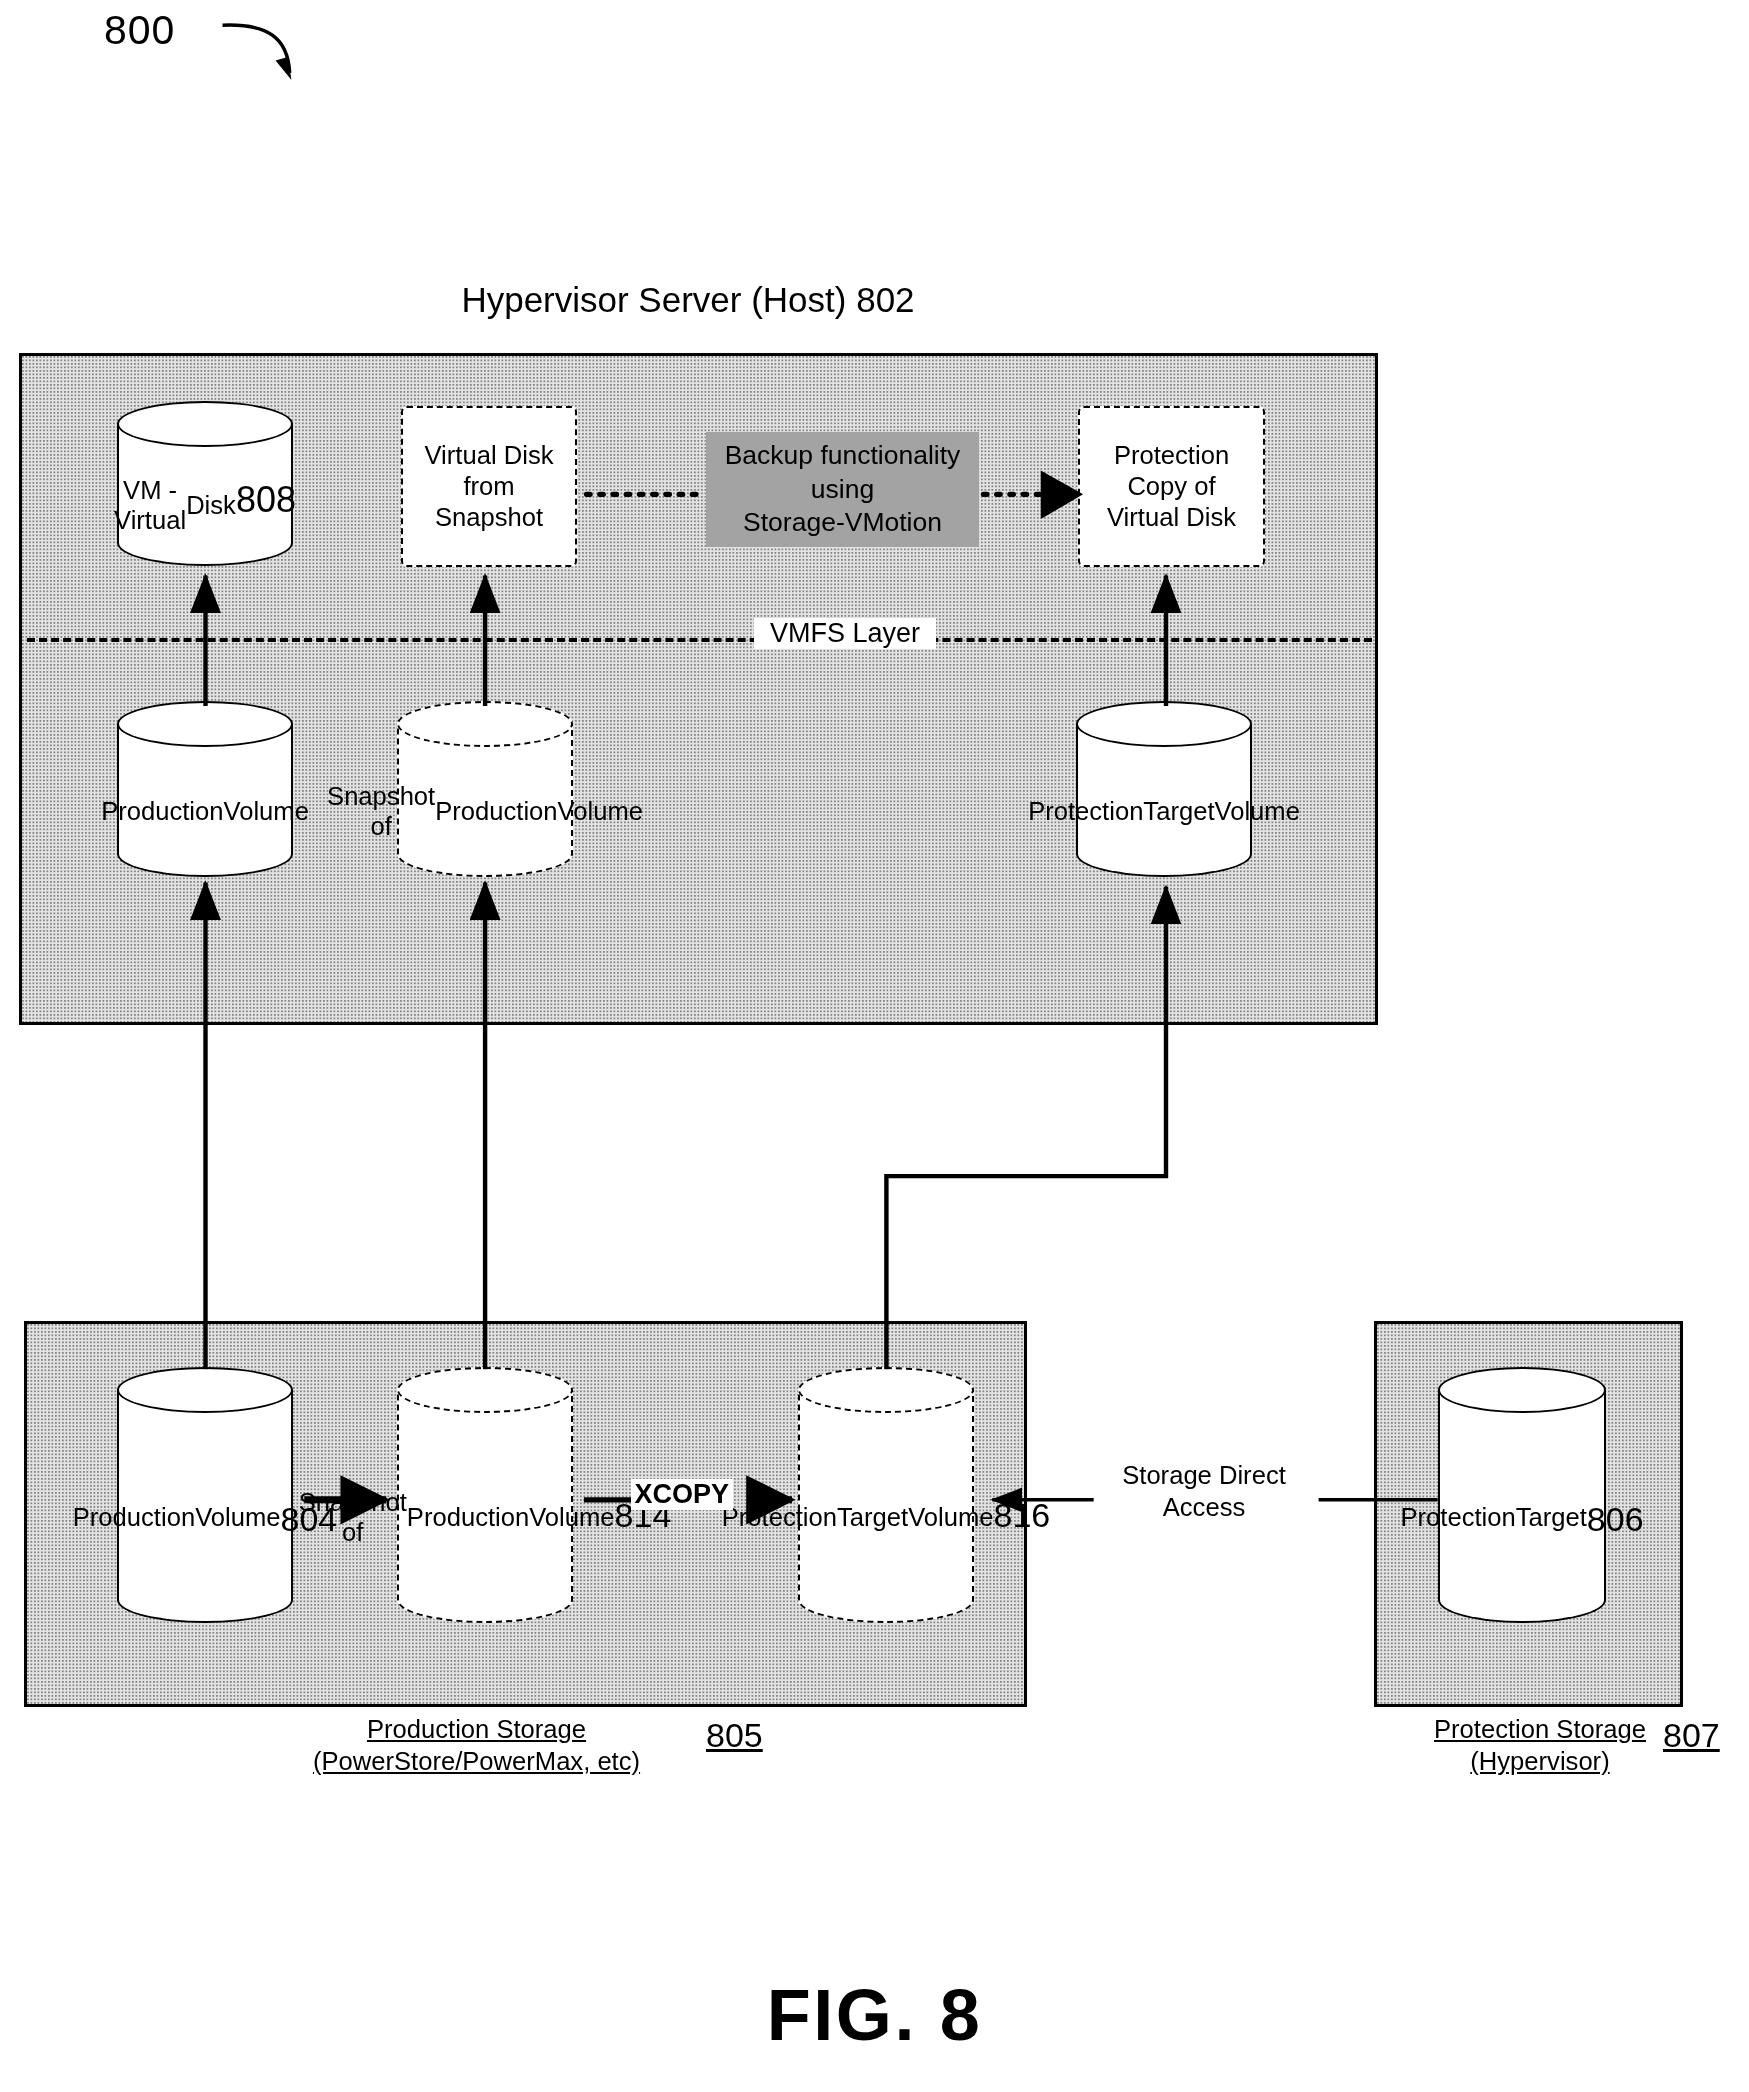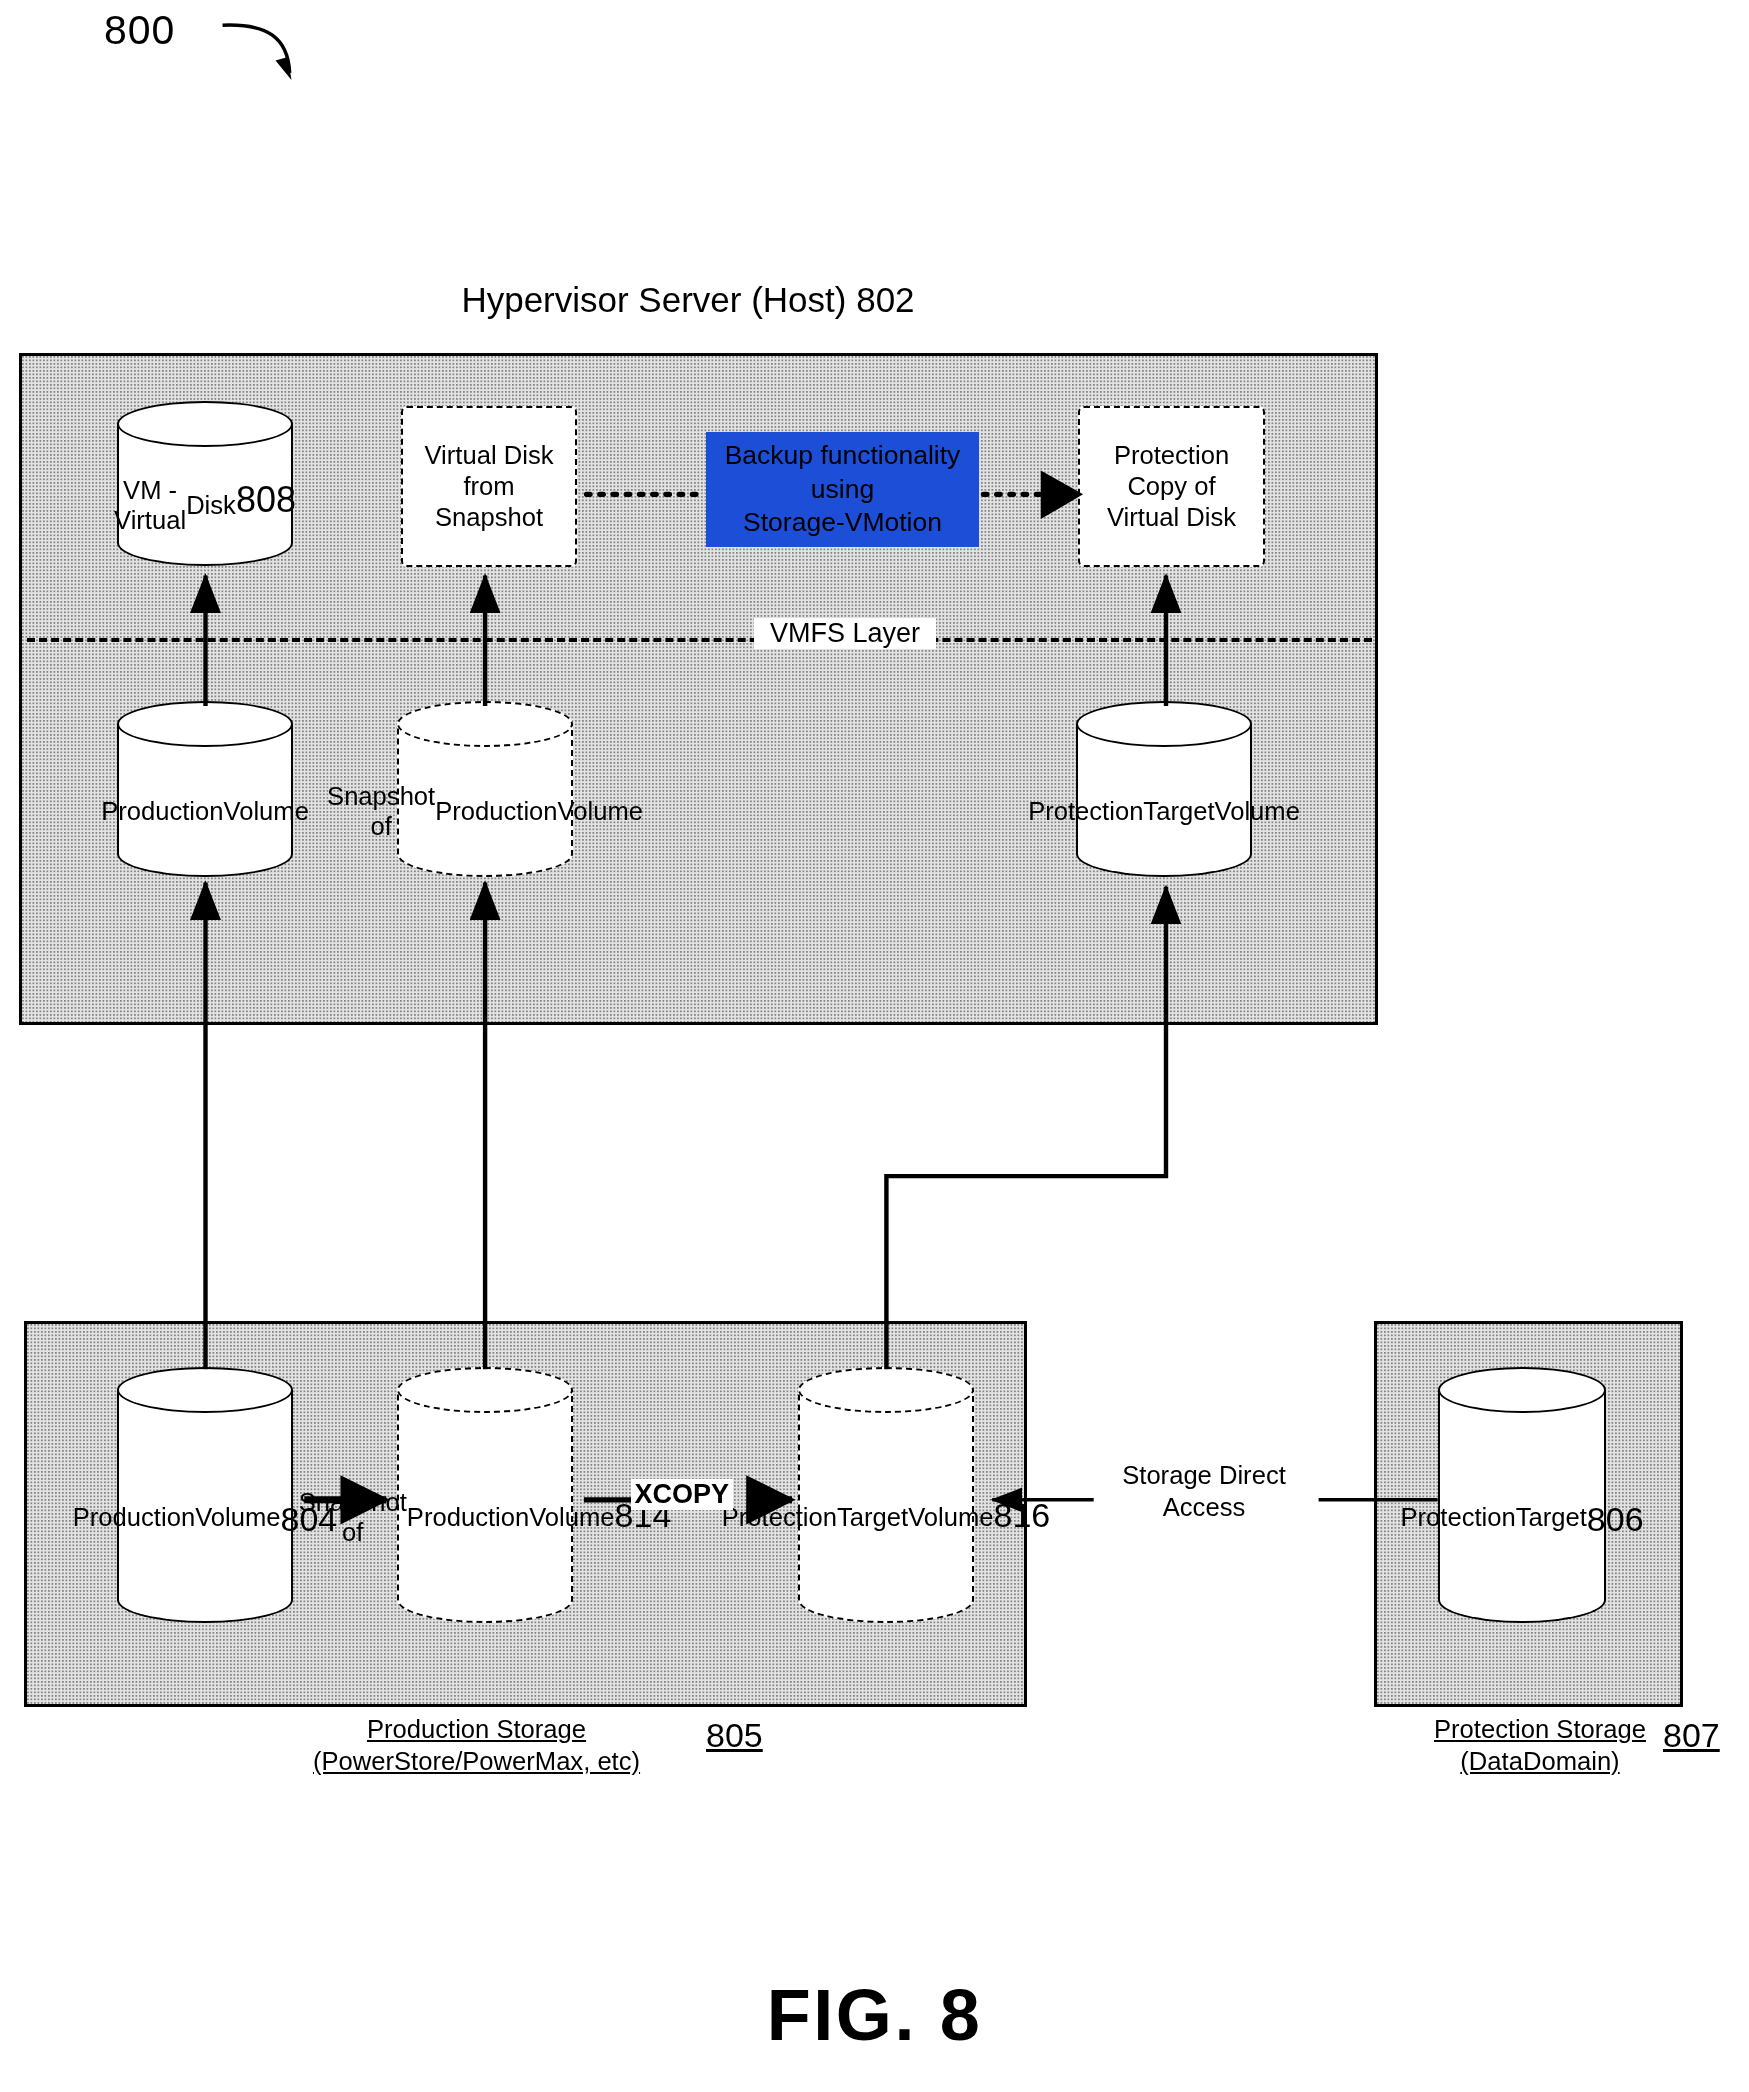--- a/index.html
+++ b/index.html
@@ -131,21 +131,21 @@
     text-align: center;
     font-size: 25.6px;
     line-height: 1.22;
     padding: 5.3px;
   }
   #box-virtual-disk-snapshot { left: 401px;  top: 406px; width: 176px; height: 161px; }
   #box-protection-copy       { left: 1078px; top: 406px; width: 187px; height: 161px; }
 
   .plainbox {
     position: absolute;
-    background: #1d4ed8;
+    background: #a3a3a3;
     border: none;
     box-sizing: border-box;
     display: flex;
     align-items: center;
     justify-content: center;
     text-align: center;
     font-size: 26.5px;
     line-height: 1.28;
   }
   #box-backup-func { left: 706px; top: 432px; width: 273px; height: 115px; }
@@ -355,21 +355,21 @@
   <div class="top"></div>
   <div class="label">
     <span>Protection</span>
     <span>Target</span>
     <span style="font-size:34px;margin-top:5px">806</span>
   </div>
 </div>
 
 <div id="caption-prot-storage" class="caption">
   <div>Protection Storage</div>
-  <div>(DataDomain)</div>
+  <div>(Hypervisor)</div>
 </div>
 <div id="caption-prot-num" class="caption">807</div>
 
 <div id="label-storage-direct">
   <div>Storage Direct</div>
   <div>Access</div>
 </div>
 
 <svg id="connectors" viewBox="0 0 1983 2372">
   <defs>

